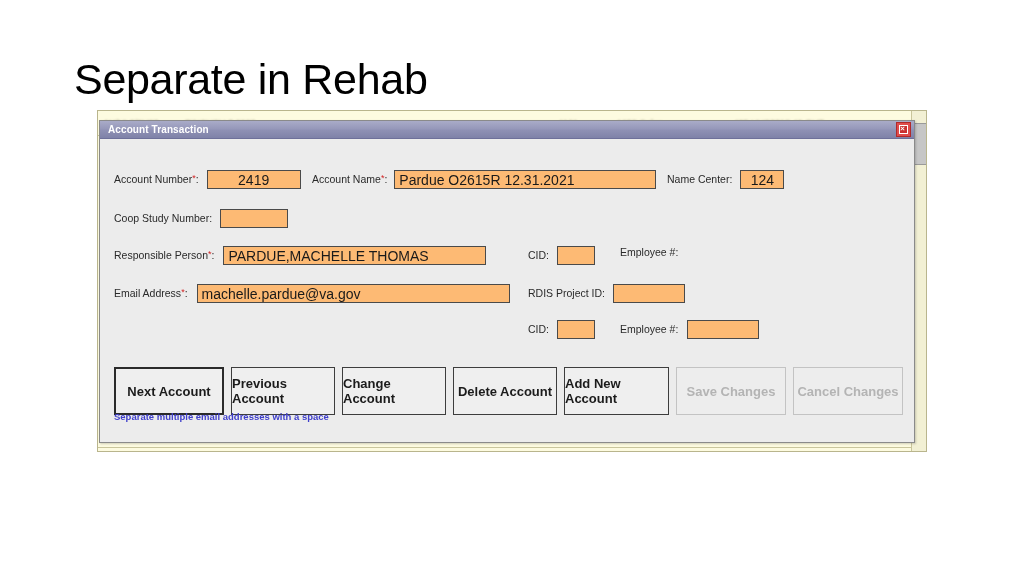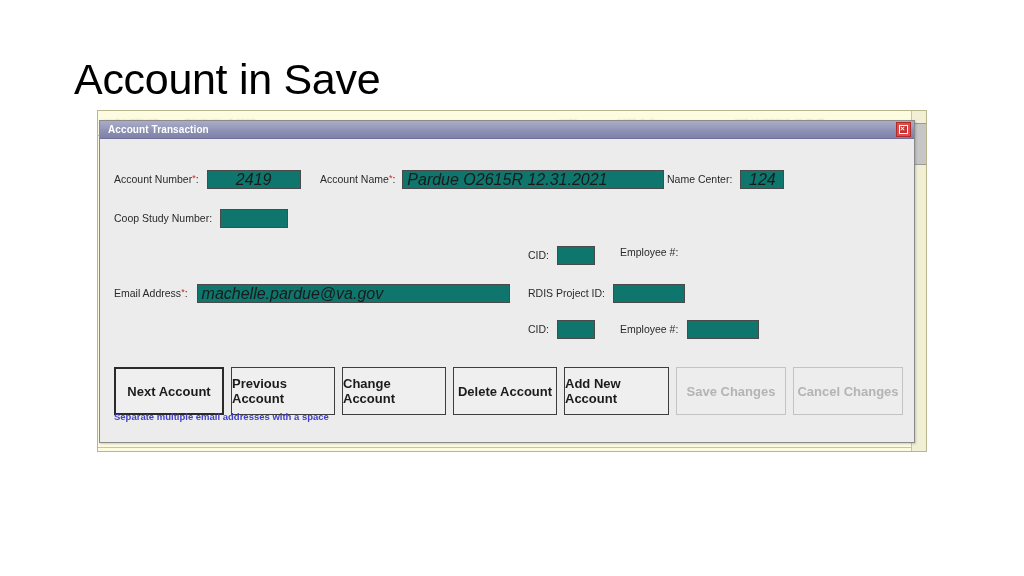--- a/index.html
+++ b/index.html
@@ -164,30 +164,29 @@
     font-size: 9px;
     vertical-align: top;
   }
   .lbl-2line {
     white-space: normal;
     width: 112px;
     line-height: 1.18;
   }
 
   .fld {
-    background: #0f766e;
+    background: #fdba74;
     border: 1.5px solid #4a4a4a;
     height: 19px;
     display: flex;
     align-items: center;
     justify-content: center;
-    font-size: 16px;
+    font-size: 14px;
     color: #1a1a1a;
     box-sizing: border-box;
-    font-style: italic;
   }
   .fld.left {
     justify-content: flex-start;
     padding-left: 4px;
   }
 
   
   .btnrow {
     position: absolute;
     left: 14px;
@@ -225,21 +224,21 @@
     left: 14px;
     top: 272px;
     font-size: 9.5px;
     font-weight: bold;
     color: #4040cc;
   }
 </style>
 </head>
 <body>
 
-<div class="slide-title">Account in Save</div>
+<div class="slide-title">Separate in Rehab</div>
 
 <div class="bg-app">
   <div class="bg-row">
     <span class="bg-cell bg-c1">1U/UL3/2U23</span>
     <span class="bg-cell bg-c2">PINCUSH  7 2023</span>
     <span class="bg-cell bg-c3"></span>
     <span class="bg-cell bg-c4">4121</span>
     <span class="bg-cell bg-c5">1255 Coles</span>
     <span class="bg-cell bg-c6">405 UUS3318 40 OUT</span>
   </div>
@@ -266,35 +265,39 @@
     </div>
   </div>
 
   <div class="dlg-body">
 
     <div class="row" style="left:14px; top:31px;">
       <span class="lbl"><span>Account Number</span><span class="star">*</span>:</span>
       <div class="fld" style="width:94px; margin-left:8px;">2419</div>
     </div>
 
-    <div class="row" style="left:220px; top:31px;">
+    <div class="row" style="left:212px; top:31px;">
       <span class="lbl"><span>Account Name</span><span class="star">*</span>:</span>
       <div class="fld left" style="width:262px; margin-left:7px;">Pardue O2615R 12.31.2021</div>
     </div>
 
     <div class="row" style="left:567px; top:31px;">
       <span class="lbl">Name Center:</span>
       <div class="fld" style="width:44px; margin-left:8px;">124</div>
     </div>
 
     <div class="row" style="left:14px; top:70px;">
       <span class="lbl">Coop Study Number:</span>
       <div class="fld" style="width:68px; margin-left:8px;"></div>
     </div>
 
+    <div class="row" style="left:14px; top:107px;">
+      <span class="lbl"><span>Responsible Person</span><span class="star">*</span>:</span>
+      <div class="fld left" style="width:263px; margin-left:9px;">PARDUE,MACHELLE THOMAS</div>
+    </div>
 
     <div class="row" style="left:428px; top:107px;">
       <span class="lbl">CID:</span>
       <div class="fld" style="width:38px; margin-left:8px;"></div>
     </div>
 
     <div class="row" style="left:520px; top:107px;">
       <span class="lbl">Employee #:</span>
     </div>
 

